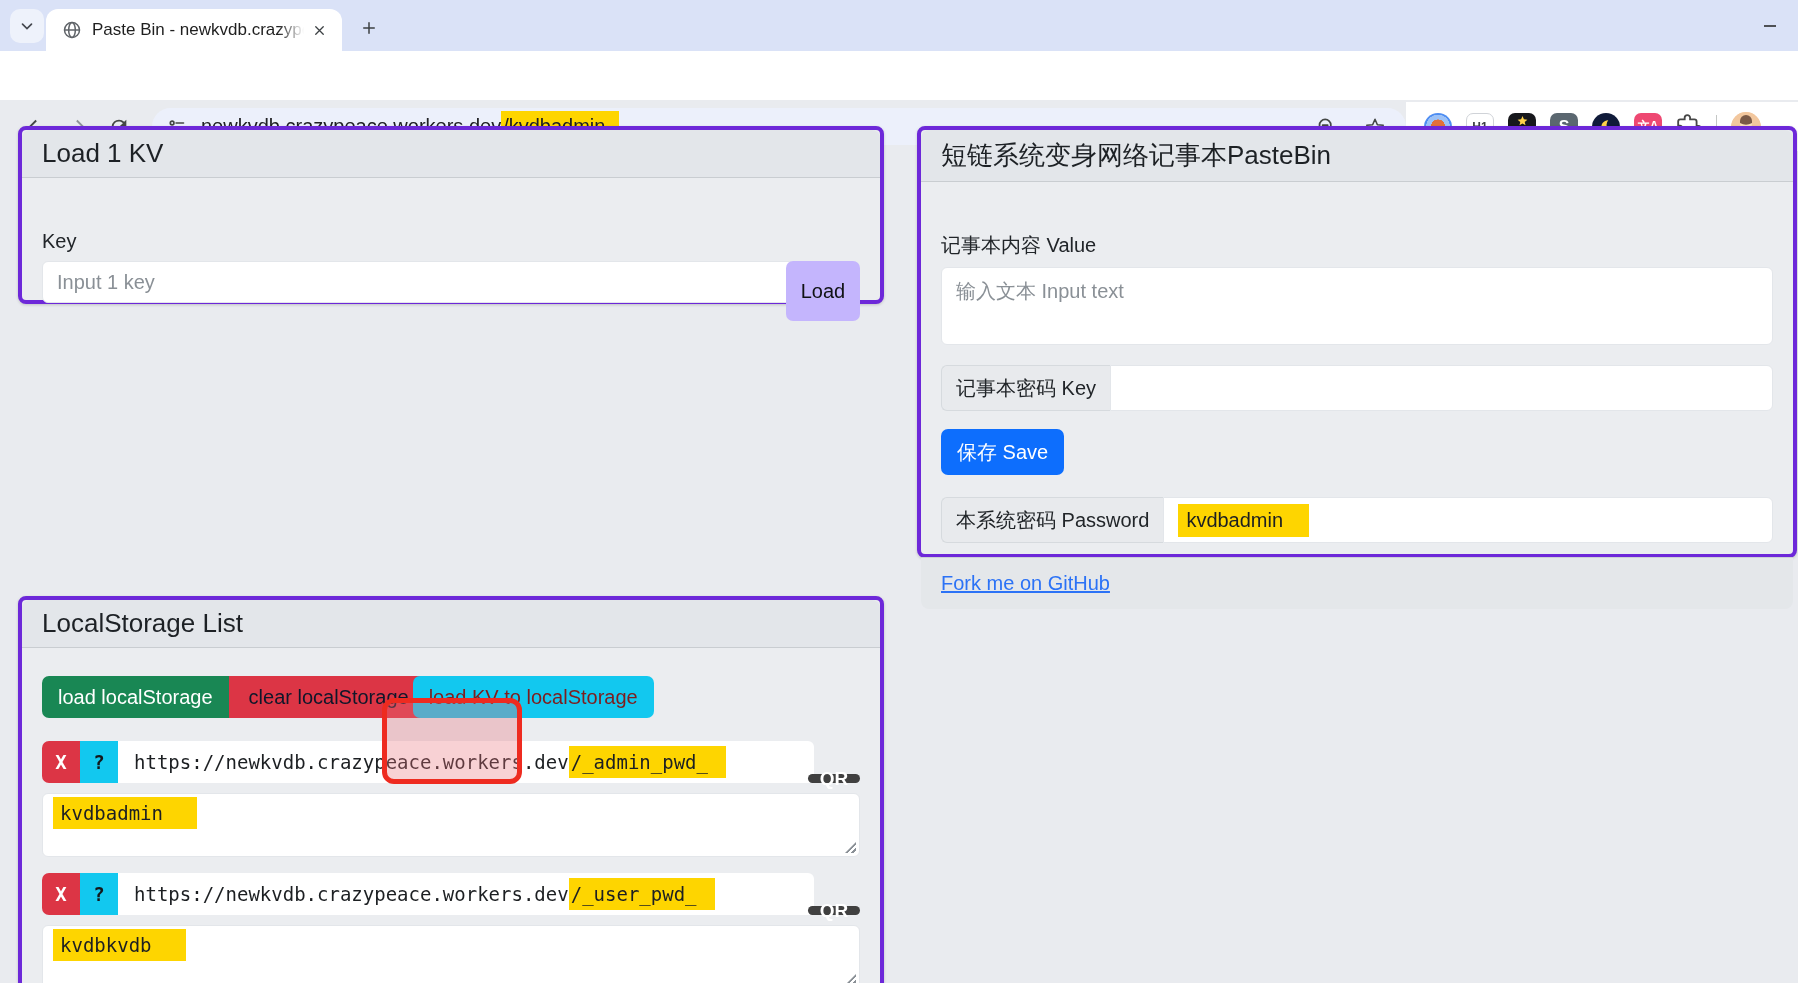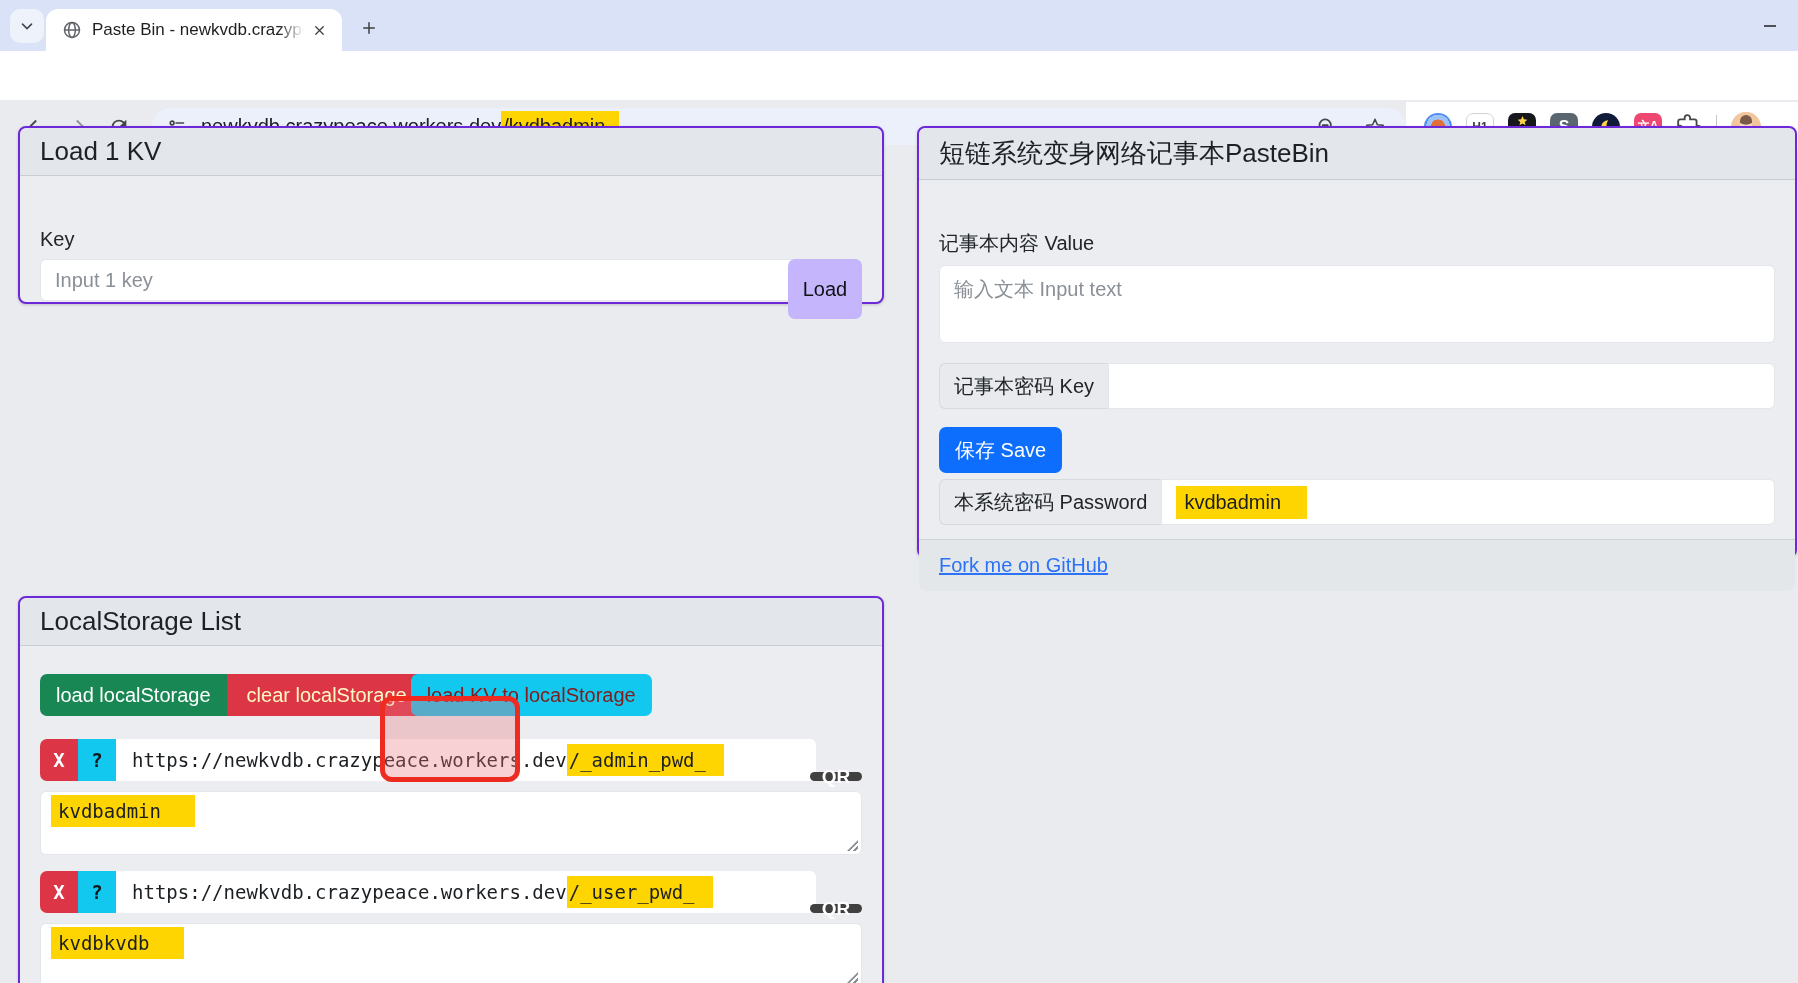--- a/index.html
+++ b/index.html
@@ -38,21 +38,21 @@
   .chip-translate{background:#ee4872;color:#fff;font-size:12px;}
   .badge{position:absolute;right:-7px;bottom:-5px;background:#f5a623;color:#202124;font-size:12px;font-weight:bold;
          border-radius:5px;padding:1px 5px;line-height:14px;}
   .badge-dark{background:#17181c;color:#fff;border:1px solid #6b6b6b;right:-6px;bottom:-7px;}
   .ext-logo{width:28px;height:28px;border-radius:50%;position:relative;flex:0 0 auto;
             background:radial-gradient(circle at 50% 48%,#e2703a 0 34%,#9cc2f7 35% 58%,#4e8df2 59% 100%);}
   .divider{width:1px;height:24px;background:#c4c7c5;flex:0 0 auto;}
   .avatar{width:30px;height:30px;border-radius:50%;background:#f7cba4;overflow:hidden;flex:0 0 auto;}
 
   
-  .card{position:absolute;background:#ebedf0;border:2px solid #6d28d9;border-radius:8px;
+  .card{position:absolute;background:#ebedf0;border:4px solid #6d28d9;border-radius:8px;
         box-shadow:0 1px 3px rgba(0,0,0,.18);box-sizing:border-box;}
   .card-header{background:#e3e6ea;border-bottom:1px solid #c9cdd1;border-radius:8px 8px 0 0;
                padding:8px 20px;font-size:26px;color:#1d2125;}
   .card-body{padding:20px;position:relative;}
   .lbl{font-size:20px;color:#212529;margin-bottom:8px;margin-top:32px;}
 
   .igroup{display:flex;align-items:stretch;}
   .prepend{background:#e8eaed;border:1px solid #d6dade;border-right:none;border-radius:6px 0 0 6px;
            font-size:20px;color:#212529;display:flex;align-items:center;padding:3px 14px;}
   .tbox{background:#fff;border:1px solid #e3e6ea;border-radius:6px;font-size:20px;color:#1c1f22;
@@ -214,42 +214,42 @@
 
 <div class="card" style="left:917px;top:126px;width:880px;height:432px;">
   <div class="card-header">短链系统变身网络记事本PasteBin</div>
   <div class="card-body" style="padding:18px 20px 14px 20px;">
     <div class="lbl">记事本内容 Value</div>
     <textarea class="tbox" style="width: 100%; height: 78px; margin-bottom: 16px;" placeholder="输入文本 Input text"></textarea>
     <div class="igroup" style="height:46px;margin-bottom:18px;">
       <span class="prepend">记事本密码 Key</span>
       <input class="tbox" style="flex: 1 1 0%; border-radius: 0px 6px 6px 0px;">
     </div>
-    <button class="btn" style="height:46px;padding:0 16px;background:#0d6efd;color:#fff;margin-bottom:6px;">保存 Save</button>
+    <button class="btn" style="height:46px;padding:0 16px;background:#0d6efd;color:#fff;margin-bottom:22px;">保存 Save</button>
     <div class="igroup" style="height:46px;">
       <span class="prepend">本系统密码 Password</span>
       <div class="tbox" style="flex:1;border-radius:0 6px 6px 0;display:flex;align-items:center;">
         <span class="hl" style="padding:5px 26px 5px 8px;">kvdbadmin</span>
       </div>
     </div>
   </div>
   <div style="border-top:1px solid #cdd0d4;background:#e4e7ea;border-radius:0 0 8px 8px;padding:14px 20px;">
     <a href="#" style="font-size:20px;color:#2b72f6;">Fork me on GitHub</a>
   </div>
 </div>
 
 <div class="card" style="left:18px;top:596px;width:866px;height:412px;">
   <div class="card-header">LocalStorage List</div>
   <div class="card-body" style="padding:28px 20px 20px 20px;">
 
     <div class="annotation"></div>
 
     <div style="display:flex;align-items:stretch;height:42px;">
       <button class="btn" style="background:#198754;color:#fff;padding:0 16px;border-radius:7px 0 0 7px;">load localStorage</button>
-      <button class="btn" style="background:#dc3545;color:#fef9c3;padding:0 20px;border-radius:0;">clear localStorage</button>
+      <button class="btn" style="background:#dc3545;color:#0f172a;padding:0 20px;border-radius:0;">clear localStorage</button>
       <button class="btn" style="background:#12c8ef;color:#7f1d1d;padding:0 16px;margin-left:-16px;z-index:1;">load KV to localStorage</button>
     </div>
 
     <div style="margin-top:23px;">
       <div class="erow">
         <span class="ebtn" style="background:#dc3545;color:#fff;border-radius:7px 0 0 7px;">X</span>
         <span class="ebtn" style="background:#12c8ef;color:#14171a;">?</span>
         <div class="eurl">
             <span>https://newkvdb.crazypeace.workers.dev</span>
             <span class="hl">/_admin_pwd_</span>

